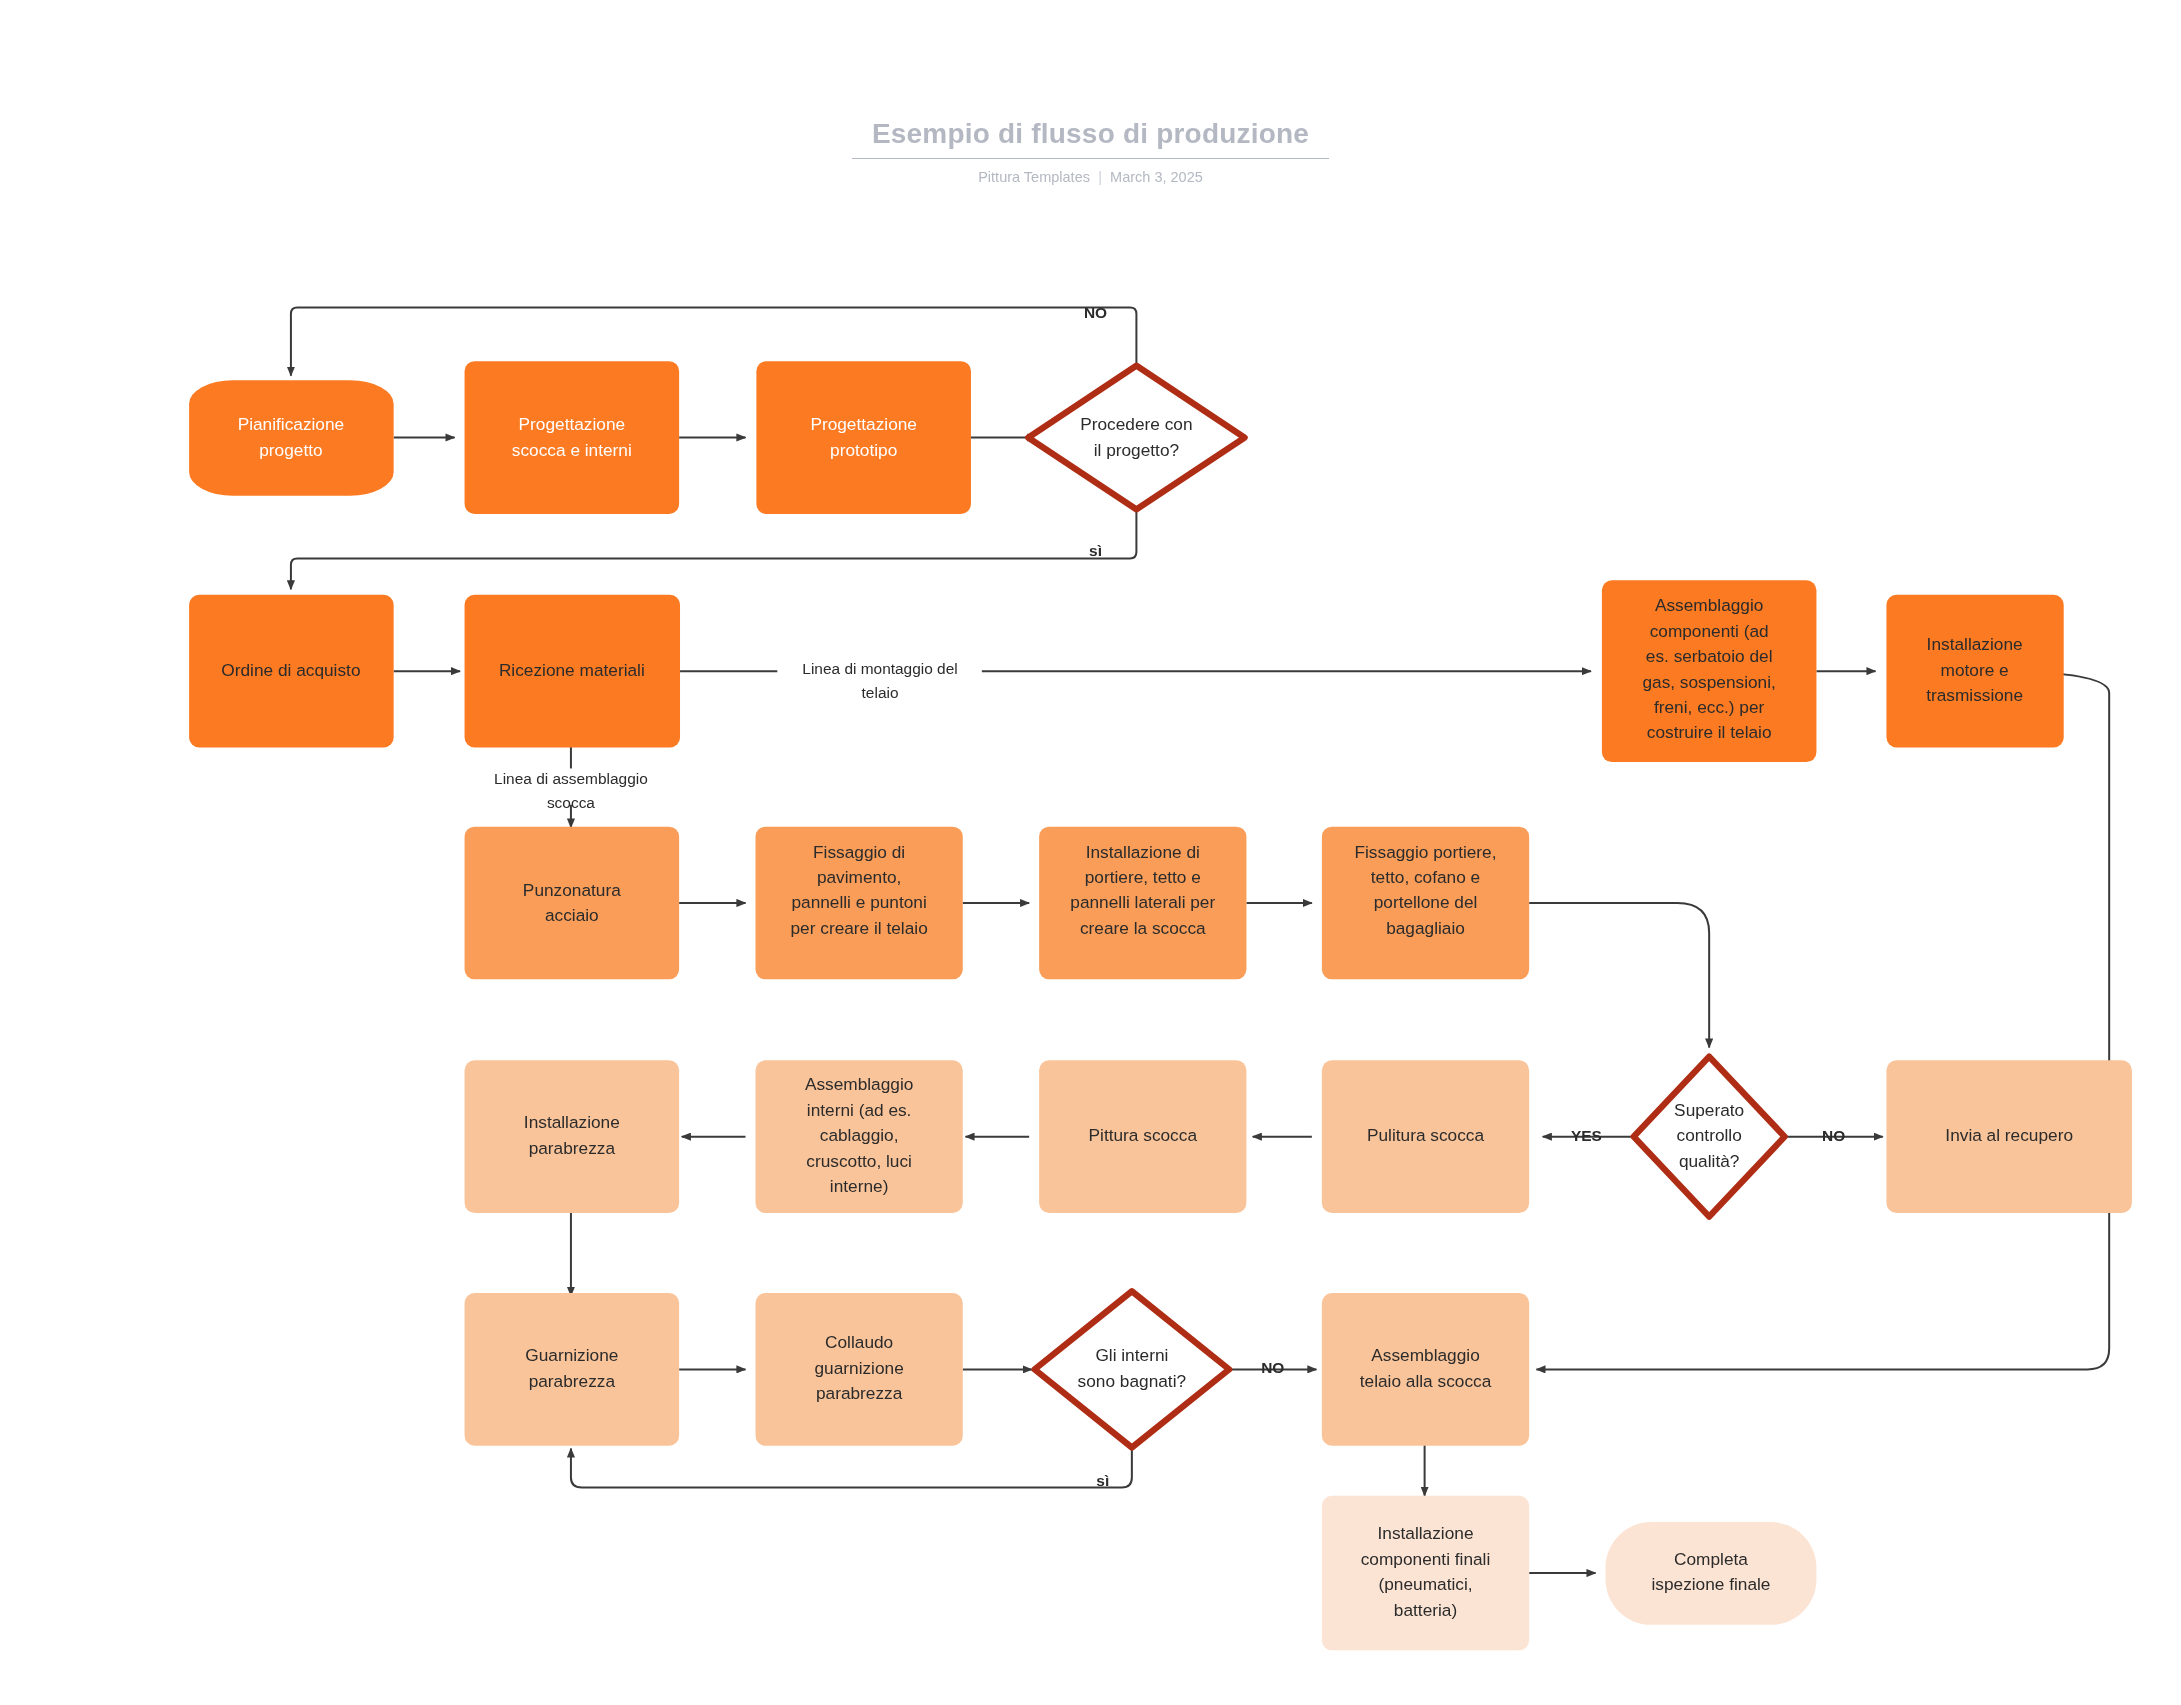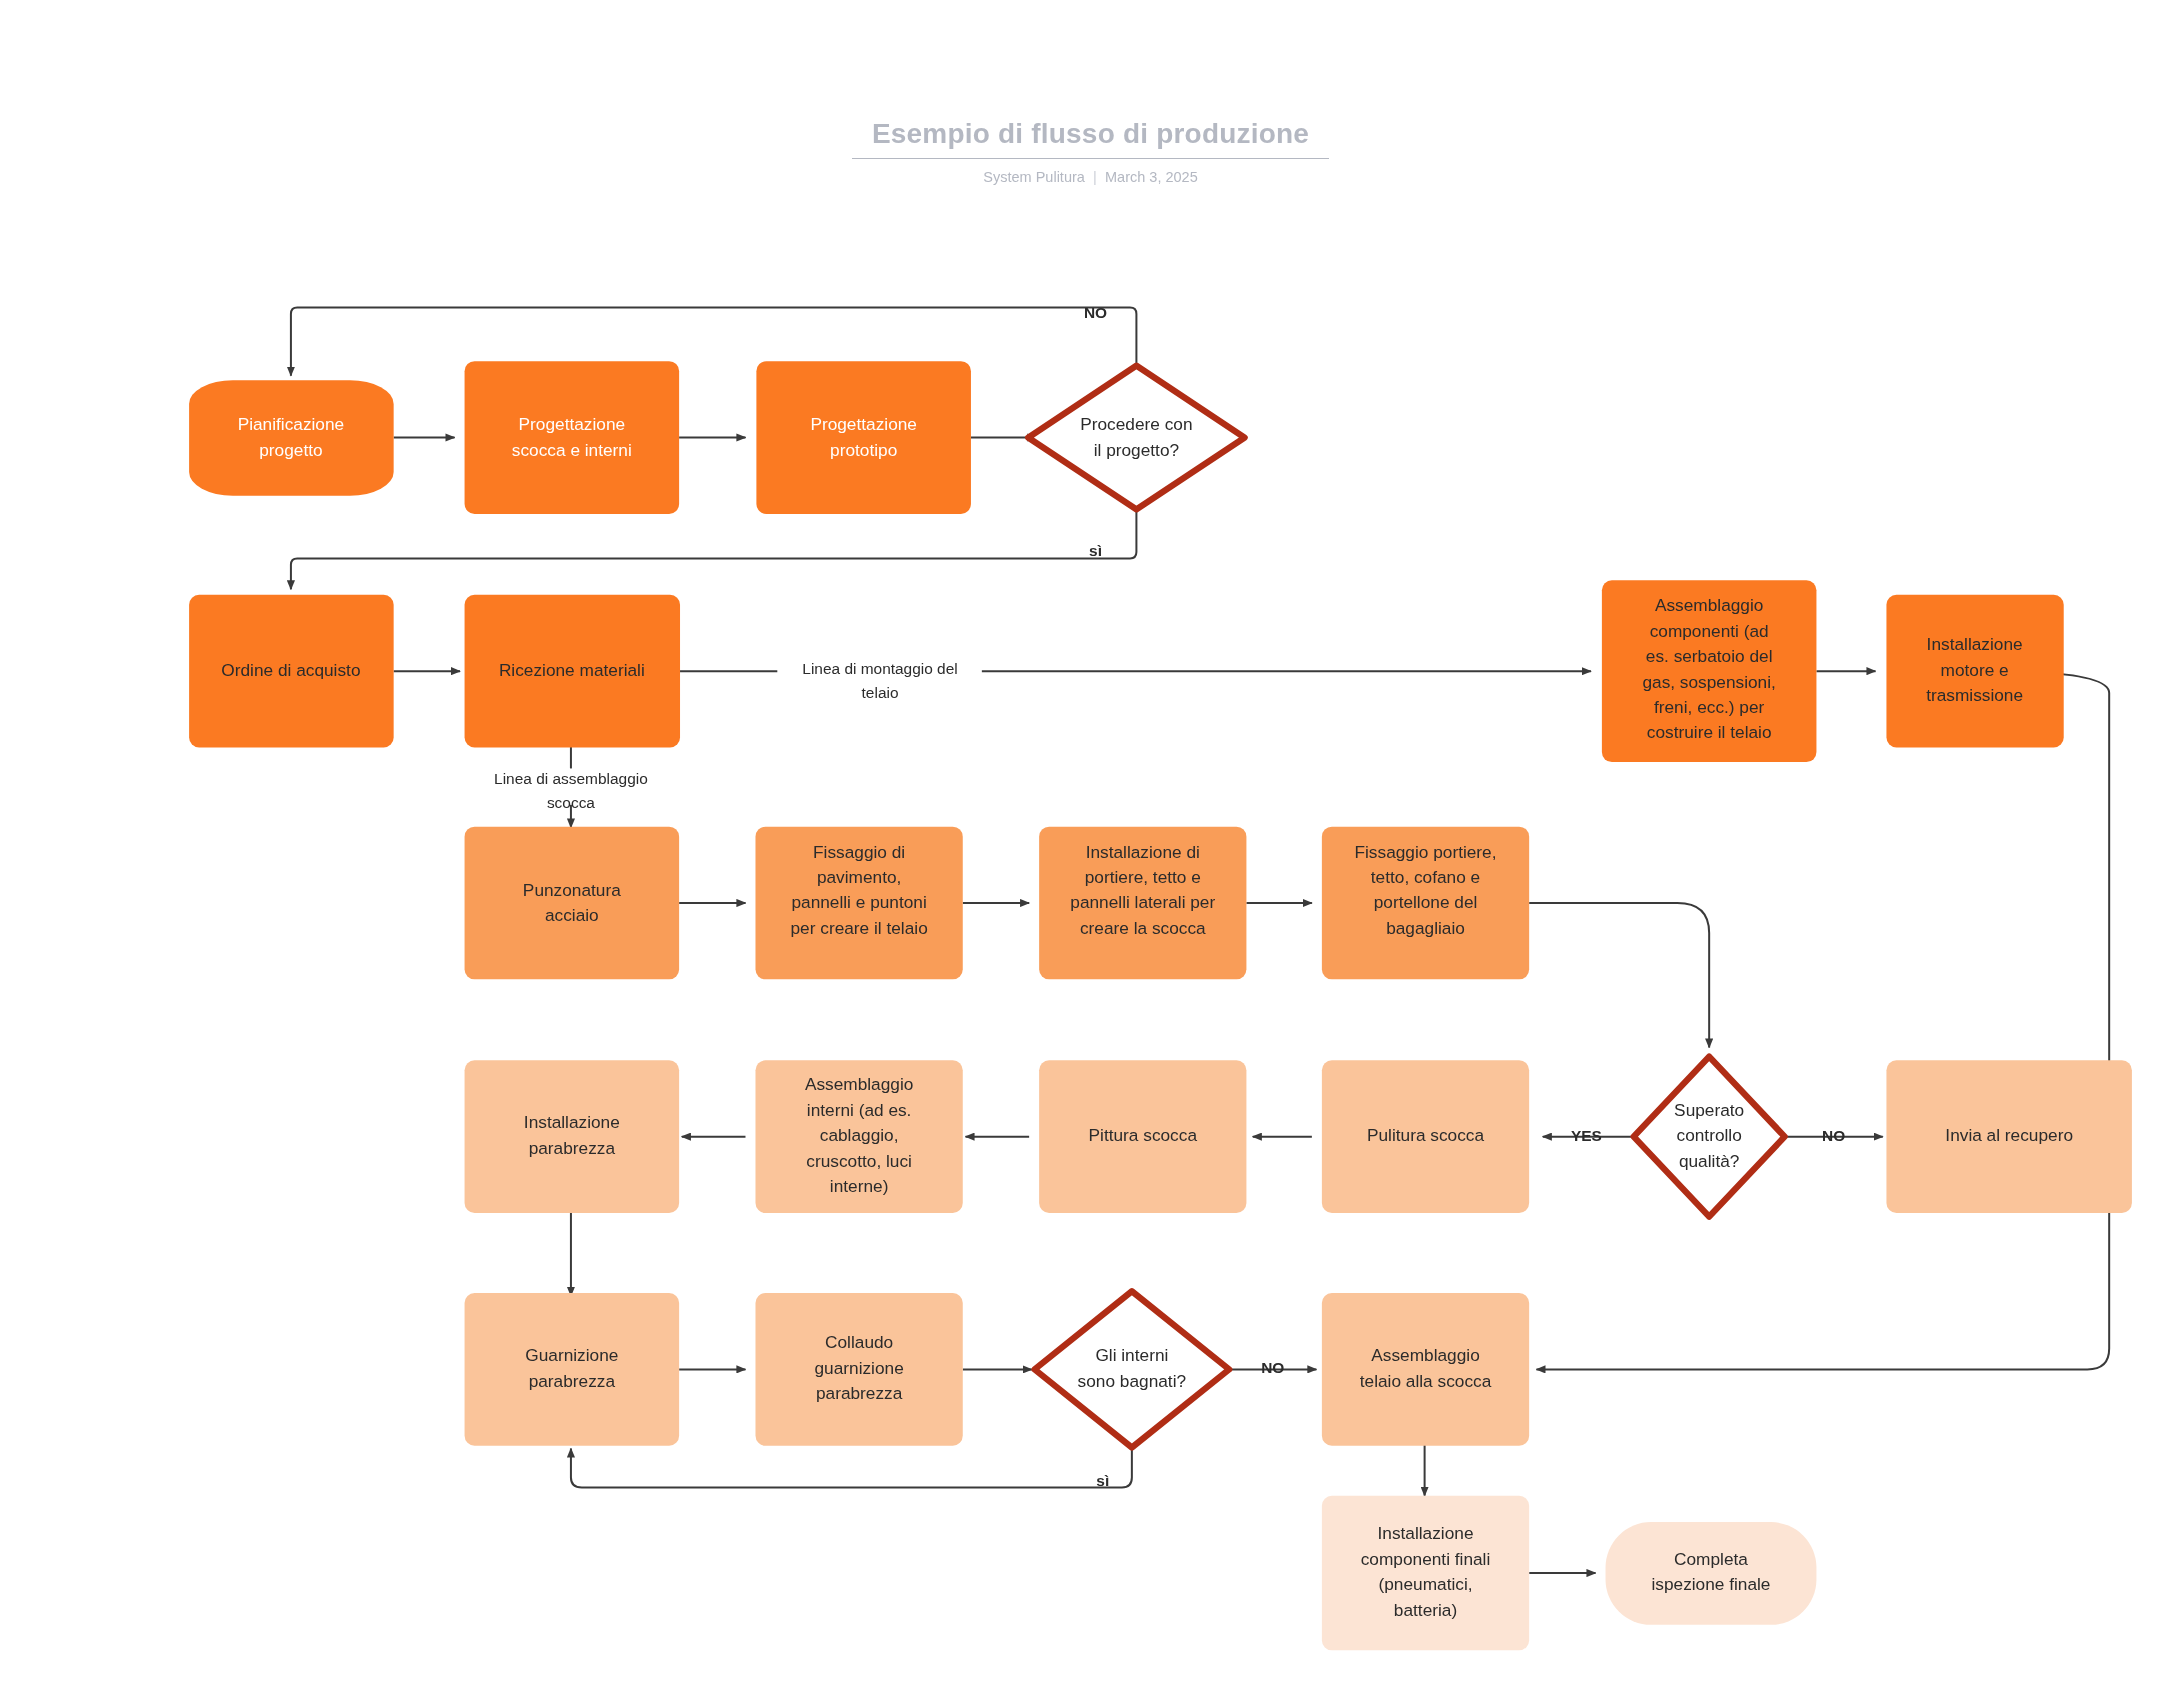--- a/index.html
+++ b/index.html
@@ -72,21 +72,21 @@
   }
 </style>
 </head>
 <body>
 
 <div id="page">
 
   <div class="header">
     <div class="doc-title">Esempio di flusso di produzione</div>
     <div class="doc-sub">
-      <span>System Pulitura</span><span class="sep">|</span><span>March 3, 2025</span>
+      <span>Pittura Templates</span><span class="sep">|</span><span>March 3, 2025</span>
     </div>
   </div>
 
   <svg class="flow" width="2181" height="1706" viewBox="0 0 2399 1876">
     <defs>
       <marker id="arrow" markerWidth="11" markerHeight="9" refX="10" refY="4.5" orient="auto" markerUnits="userSpaceOnUse">
         <path d="M0,0 L11,4.5 L0,9 Z" fill="#3a3a3a"></path>
       </marker>
     </defs>
 

